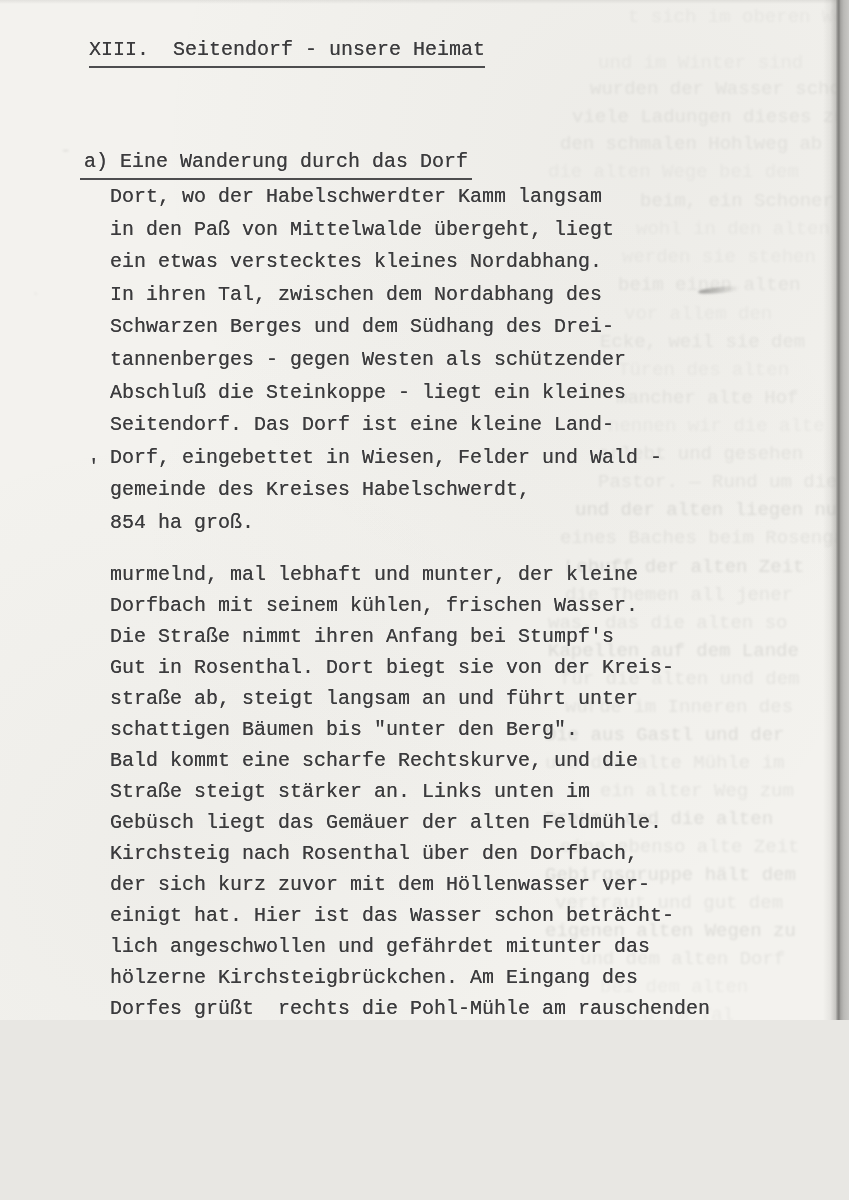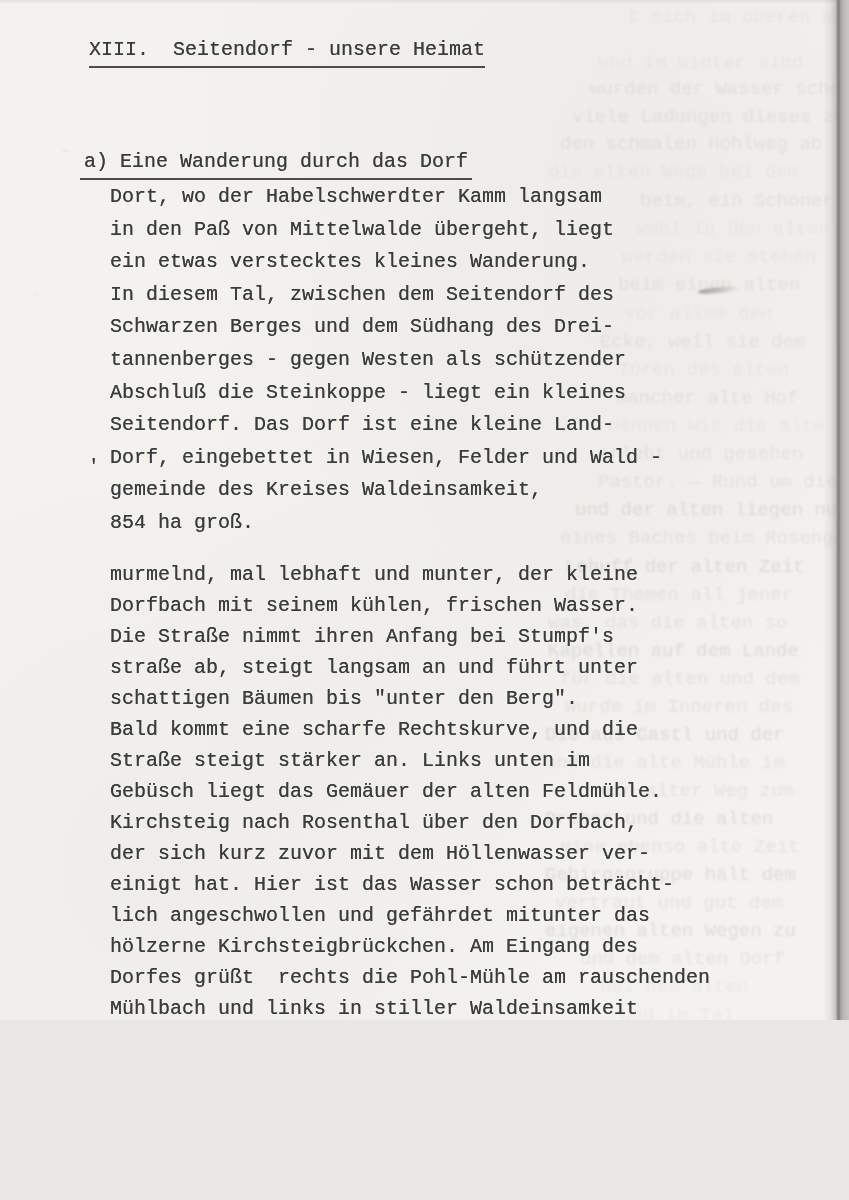--- a/index.html
+++ b/index.html
@@ -137,35 +137,36 @@
       <span class="ghost o3" style="top: 283px; left: 30px;">·</span>
     </div>
 
   <div class="chapter-title">XIII.  Seitendorf - unsere Heimat</div>
 
   <div class="section-heading">a) Eine Wanderung durch das Dorf</div>
 
   <div class="para para-1">
       <div class="tline">Dort, wo der Habelschwerdter Kamm langsam</div>
       <div class="tline">in den Paß von Mittelwalde übergeht, liegt</div>
-      <div class="tline">ein etwas verstecktes kleines Wanderung.</div>
-      <div class="tline">In diesem Tal, zwischen dem Seitendorf des</div>
+      <div class="tline">ein etwas verstecktes kleines Nordabhang.</div>
+      <div class="tline">In ihren Tal, zwischen dem Nordabhang des</div>
       <div class="tline">Schwarzen Berges und dem Südhang des Drei-</div>
       <div class="tline">tannenberges - gegen Westen als schützender</div>
       <div class="tline">Abschluß die Steinkoppe - liegt ein kleines</div>
       <div class="tline">Seitendorf. Das Dorf ist eine kleine Land-</div>
       <div class="tline">Dorf, eingebettet in Wiesen, Felder und Wald -</div>
-      <div class="tline">gemeinde des Kreises Waldeinsamkeit,</div>
+      <div class="tline">gemeinde des Kreises Habelschwerdt,</div>
       <div class="tline">854 ha groß.</div>
     </div>
 
   <div class="para para-2">
       <div class="tline">murmelnd, mal lebhaft und munter, der kleine</div>
       <div class="tline">Dorfbach mit seinem kühlen, frischen Wasser.</div>
       <div class="tline">Die Straße nimmt ihren Anfang bei Stumpf's</div>
+      <div class="tline">Gut in Rosenthal. Dort biegt sie von der Kreis-</div>
       <div class="tline">straße ab, steigt langsam an und führt unter</div>
       <div class="tline">schattigen Bäumen bis "unter den Berg".</div>
       <div class="tline">Bald kommt eine scharfe Rechtskurve, und die</div>
       <div class="tline">Straße steigt stärker an. Links unten im</div>
       <div class="tline">Gebüsch liegt das Gemäuer der alten Feldmühle.</div>
       <div class="tline">Kirchsteig nach Rosenthal über den Dorfbach,</div>
       <div class="tline">der sich kurz zuvor mit dem Höllenwasser ver-</div>
       <div class="tline">einigt hat. Hier ist das Wasser schon beträcht-</div>
       <div class="tline">lich angeschwollen und gefährdet mitunter das</div>
       <div class="tline">hölzerne Kirchsteigbrückchen. Am Eingang des</div>

